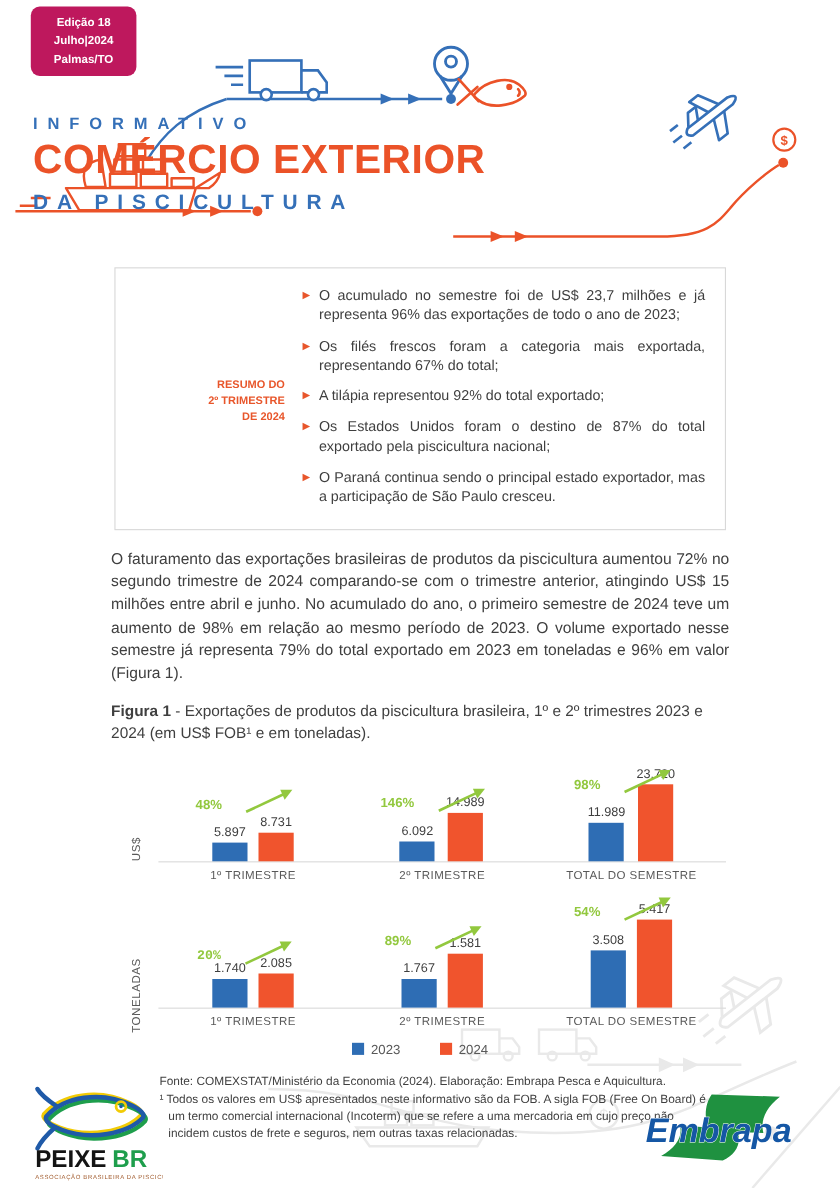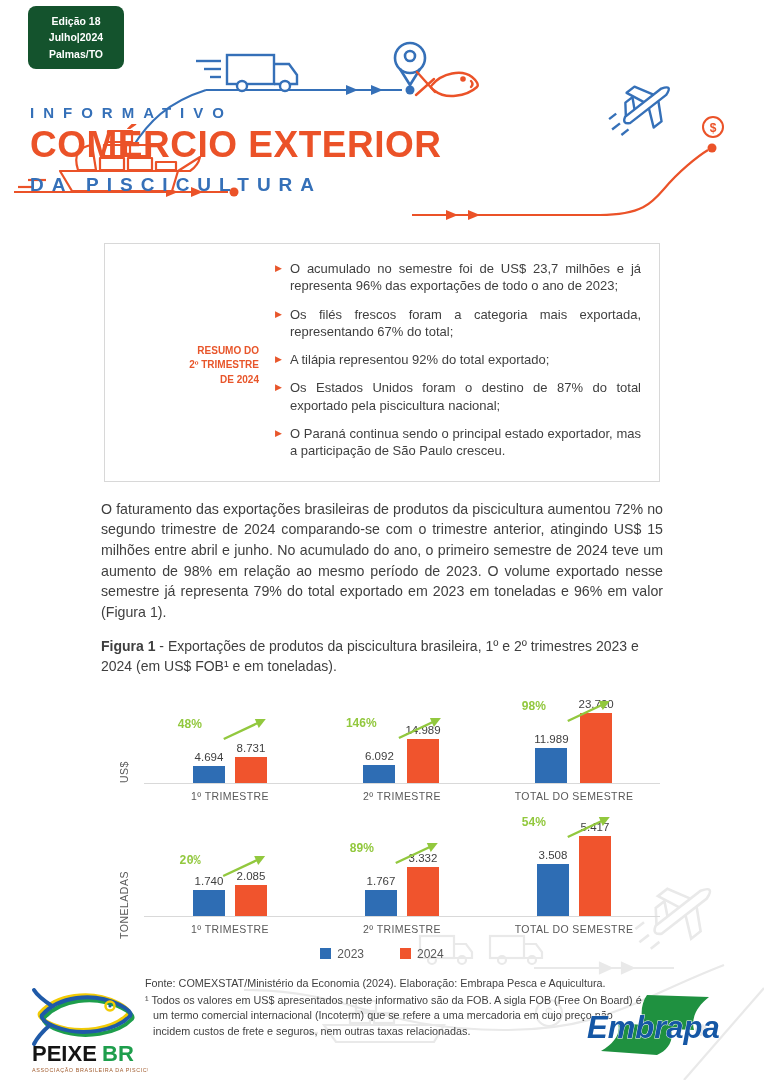--- a/index.html
+++ b/index.html
@@ -1,20 +1,20 @@
 <!DOCTYPE html>
 <html><head>
 <meta charset="utf-8">
 <style>
   html,body{margin:0;padding:0;}
   body{font-family:"Liberation Sans", sans-serif; background:#fff;}
   .page{position:relative;width:764px;height:1080px;margin:0 auto;background:#fff;overflow:hidden;}
 
   
-  .badge{position:absolute;left:28px;top:6px;width:88px;background:#14532d;border-radius:8px;
+  .badge{position:absolute;left:28px;top:6px;width:88px;background:#be185d;border-radius:8px;
          color:#fff;font-size:10.5px;font-weight:bold;text-align:center;padding:7px 4px;line-height:1.55;z-index:5;}
 
   
   .header{position:relative;height:228px;}
   .header svg{position:absolute;left:0;top:0;}
   .kicker{position:absolute;top:104px;left:30px;right:12px;color:#3570B8;font-size:15px;font-weight:600;letter-spacing:9px;}
   .m-title{position:absolute;top:124px;left:30px;right:0;color:#EB5228;font-size:37px;font-weight:800;letter-spacing:0.5px;}
   .m-sub{position:absolute;top:174px;left:30px;right:0;color:#3570B8;font-size:19px;font-weight:600;letter-spacing:8px;}
 
   
@@ -37,21 +37,21 @@
   .panel + .panel{margin-top:14px;}
   .ylabel{width:40px;display:flex;align-items:flex-end;justify-content:center;padding-bottom:24px;}
   .ylabel span{transform:rotate(-90deg);transform-origin:center;white-space:nowrap;
                font-size:10.5px;color:#595959;letter-spacing:0.5px;}
   .plot-wrap{flex:1;}
   .plot{position:relative;display:flex;border-bottom:1px solid #D9D9D9;}
   .group{flex:1;position:relative;display:flex;align-items:flex-end;justify-content:center;gap:10px;}
   .bar-col{display:flex;flex-direction:column;align-items:center;justify-content:flex-end;}
   .bar-val{font-size:11.5px;color:#3F3F3F;margin-bottom:3px;}
   .bar{width:32px;}
-  .growth{position:absolute;left:50%;transform:translateX(-58%);display:flex;align-items:flex-start;gap:20px;}
+  .growth{position:absolute;left:50%;transform:translateX(-58%);display:flex;align-items:center;gap:20px;}
   .growth .pct{font-size:12px;font-weight:bold;color:#92C83E;padding-top:1px;}
   .cats{display:flex;margin-top:6px;}
   .cat{flex:1;text-align:center;font-size:10.5px;color:#595959;letter-spacing:0.4px;}
 
   .legend{display:flex;justify-content:center;gap:36px;margin-top:12px;}
   .legend-item{display:flex;align-items:center;gap:6px;font-size:12px;color:#595959;}
   .legend-swatch{width:11px;height:11px;display:inline-block;}
 
   
   .footer{margin:16px 0 0 145px;width:500px;}
@@ -242,21 +242,21 @@
 
     <div class="charts">
       <div class="panel" id="chart-us">
           <div class="ylabel">
             <span>US$</span>
           </div>
           <div class="plot-wrap">
             <div class="plot" style="height: 102px;">
               <div class="group">
                 <div class="bar-col">
-                  <div class="bar-val">4.694</div>
+                  <div class="bar-val">5.897</div>
                   <div class="bar" style="height: 17px; background: rgb(46, 109, 180);"></div>
                 </div>
                 <div class="bar-col">
                   <div class="bar-val">8.731</div>
                   <div class="bar" style="height: 26px; background: rgb(240, 84, 45);"></div>
                 </div>
                 <div class="growth" style="bottom: 37px;">
                   <span class="pct">48%</span>
                   <span><svg width="46" height="26" viewBox="0 0 46 26">
                       <line x1="2" y1="23" x2="36" y2="7" stroke="#92C83E" stroke-width="2.4"></line>
@@ -328,21 +328,21 @@
                       <polygon points="44,3 37,12 33,3" fill="#92C83E"></polygon>
                     </svg></span>
                 </div>
               </div>
               <div class="group">
                 <div class="bar-col">
                   <div class="bar-val">1.767</div>
                   <div class="bar" style="height: 26px; background: rgb(46, 109, 180);"></div>
                 </div>
                 <div class="bar-col">
-                  <div class="bar-val">3.332</div>
+                  <div class="bar-val">1.581</div>
                   <div class="bar" style="height: 49px; background: rgb(240, 84, 45);"></div>
                 </div>
                 <div class="growth" style="bottom: 46px;">
                   <span class="pct">89%</span>
                   <span><svg width="46" height="26" viewBox="0 0 46 26">
                       <line x1="2" y1="23" x2="36" y2="7" stroke="#92C83E" stroke-width="2.4"></line>
                       <polygon points="44,3 37,12 33,3" fill="#92C83E"></polygon>
                     </svg></span>
                 </div>
               </div>

